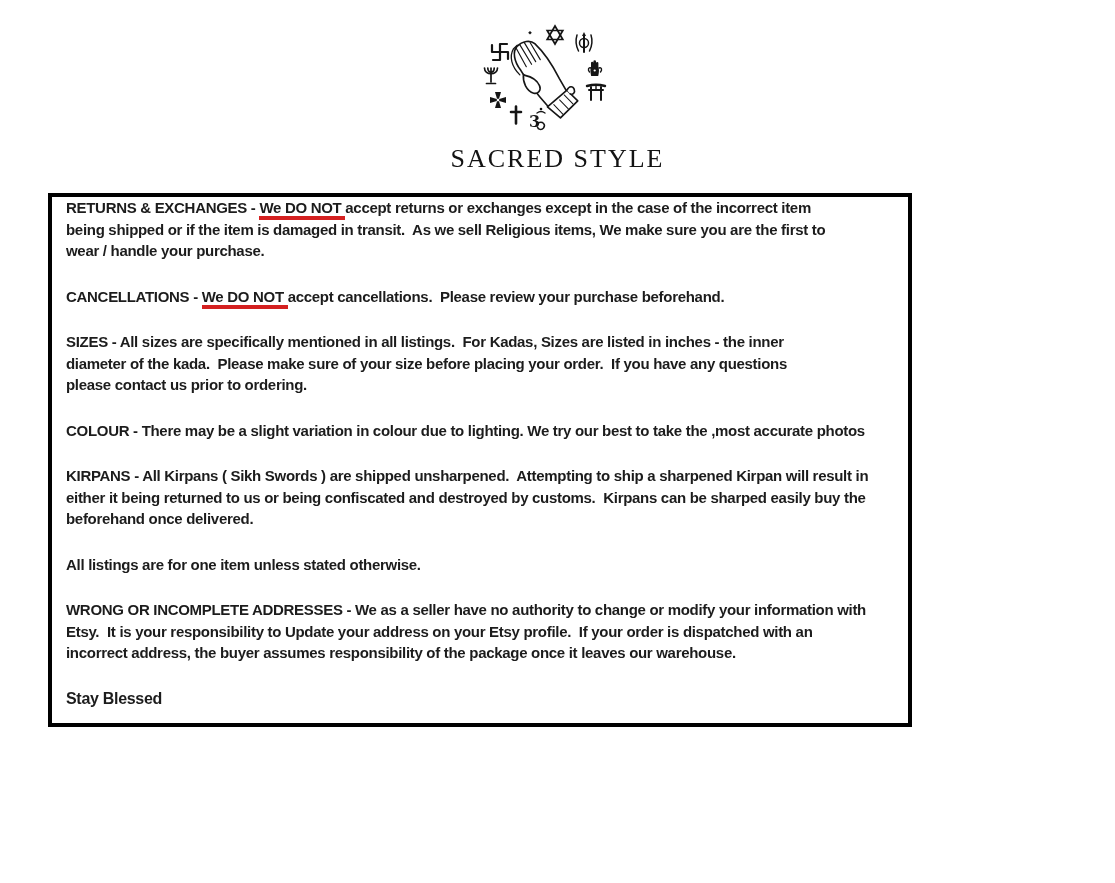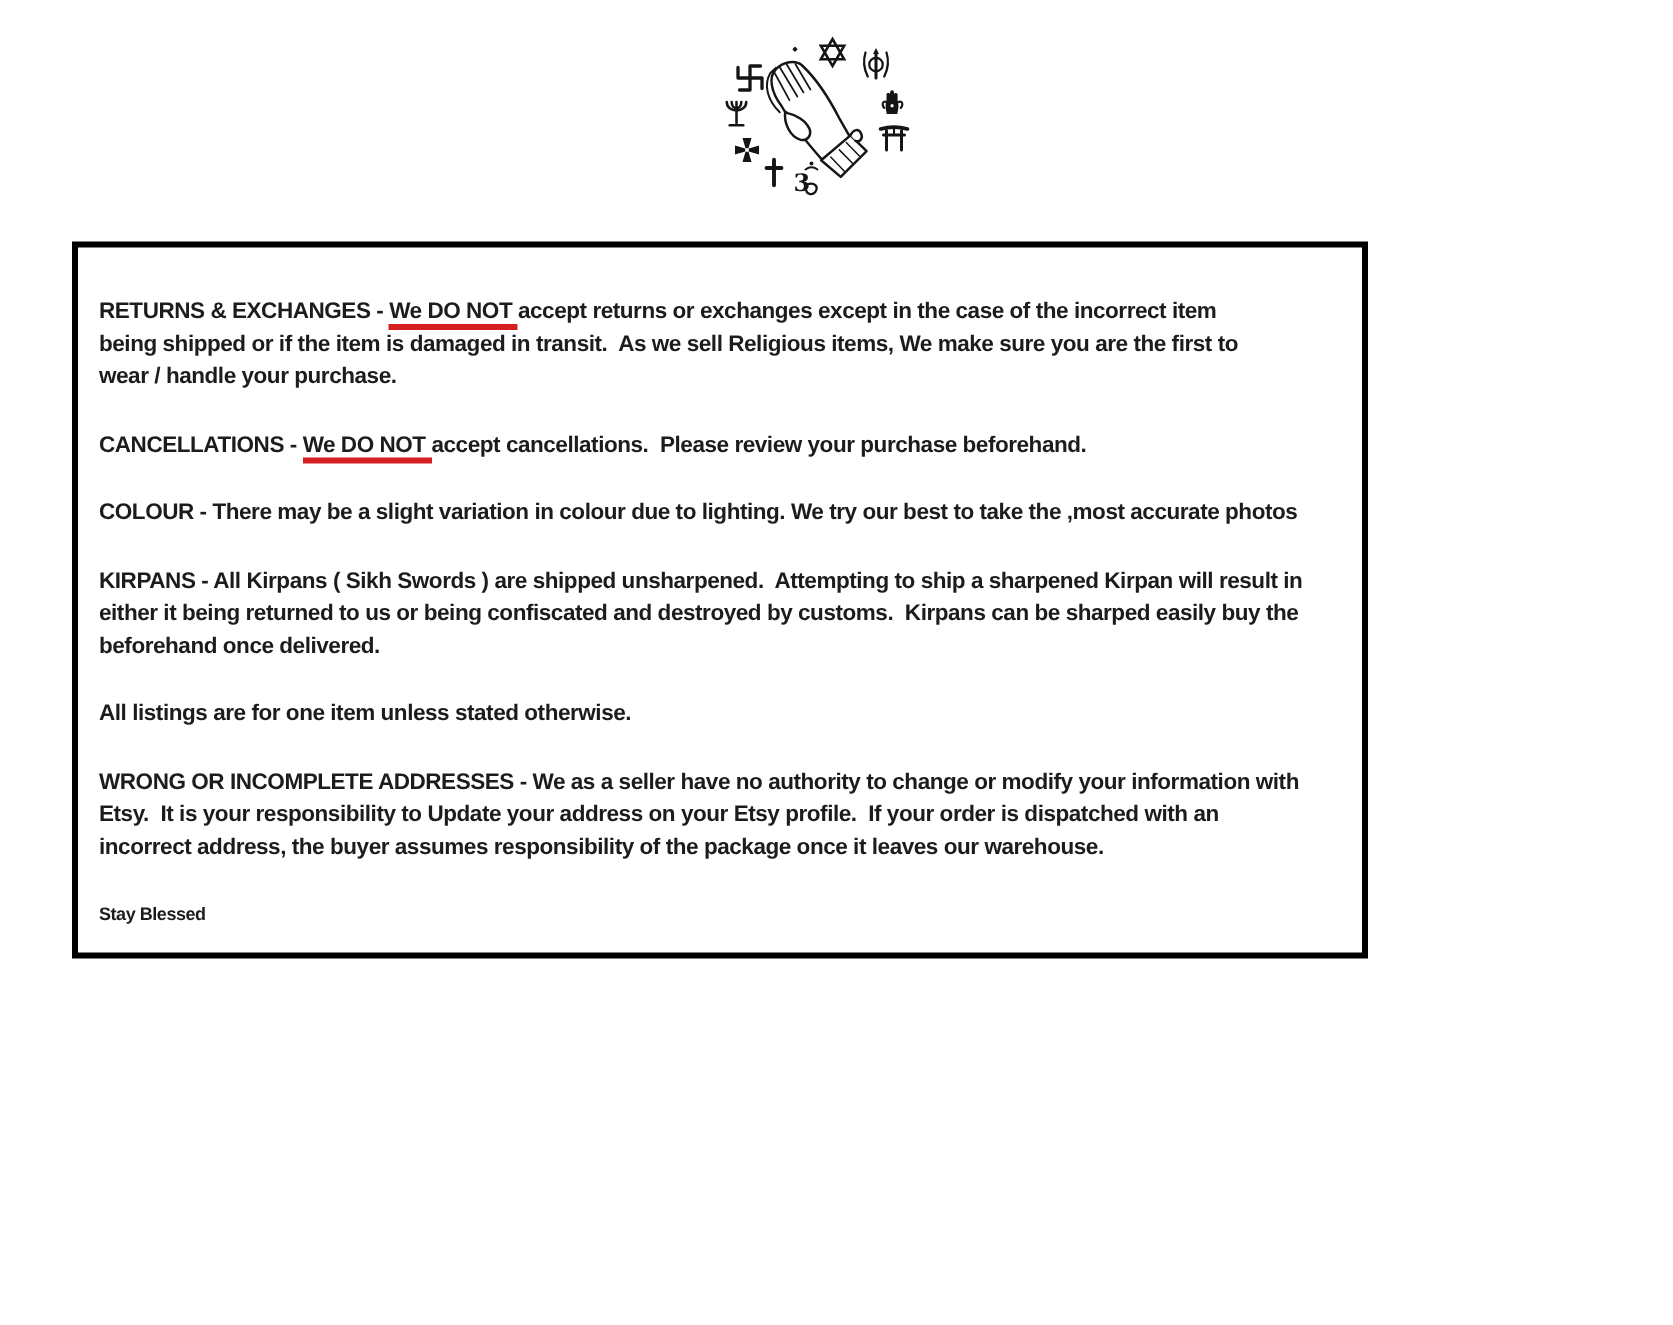--- a/index.html
+++ b/index.html
@@ -21,33 +21,33 @@
     letter-spacing: 2px;
     color: #131313;
     margin-top: 2px;
     white-space: nowrap;
   }
   .policy-box {
     box-sizing: border-box;
     width: 864px;
     margin: 19px 0 0 48px;
     border: 4px solid #000000;
-    padding: 32px 14px 14px 14px;
+    padding: 0 14px 14px 14px;
     background: #ffffff;
   }
   .policy-box p {
     margin: 0 0 24px 0;
     font-weight: bold;
     font-size: 15px;
     line-height: 21.5px;
     letter-spacing: -0.3px;
     white-space: pre; 
   }
   .policy-box p.signoff {
-    font-size: 12px;
+    font-size: 16px;
     margin-bottom: 0;
   }
   .red-ul {
     border-bottom: 4px solid #d42020; 
   }
 </style>
 </head>
 <body>
 
 <div>
@@ -110,29 +110,33 @@
           <path d="M0,-8.5 V8.5 M-5,-3 H5"></path>
         </g>
         <g transform="translate(110,109)">
           <text x="-9" y="6" font-family="DejaVu Serif, serif" font-size="16" font-weight="bold" fill="#151515" stroke="none">3</text>
           <path d="M0,2 C5,0 8,3.5 5.5,7 C3.5,9.5 0,8.5 -0.5,6" stroke-width="1.5"></path>
           <path d="M-1,-8 Q3,-11 7,-8" stroke-width="1.3"></path>
           <circle cx="3" cy="-12" r="1.3" fill="#151515" stroke="none"></circle>
         </g>
       </g>
     </svg>
+    <div class="brand-name">SACRED STYLE</div>
   </header>
 
   <main class="policy-box">
     <p style="color: rgb(28, 28, 28);"><span>RETURNS &amp; EXCHANGES - </span><span class="red-ul" style="border-bottom-color: rgb(212, 32, 32);">We DO NOT </span><span>accept returns or exchanges except in the case of the incorrect item
 being shipped or if the item is damaged in transit.  As we sell Religious items, We make sure you are the first to
 wear / handle your purchase.</span></p>
 
     <p style="color: rgb(28, 28, 28);"><span>CANCELLATIONS - </span><span class="red-ul" style="border-bottom-color: rgb(212, 32, 32);">We DO NOT </span><span>accept cancellations.  Please review your purchase beforehand.</span></p>
 
+    <p style="color: rgb(28, 28, 28);">SIZES - All sizes are specifically mentioned in all listings.  For Kadas, Sizes are listed in inches - the inner
+diameter of the kada.  Please make sure of your size before placing your order.  If you have any questions
+please contact us prior to ordering.</p>
 
     <p style="color: rgb(28, 28, 28);">COLOUR - There may be a slight variation in colour due to lighting. We try our best to take the ,most accurate photos</p>
 
     <p style="color: rgb(28, 28, 28);">KIRPANS - All Kirpans ( Sikh Swords ) are shipped unsharpened.  Attempting to ship a sharpened Kirpan will result in
 either it being returned to us or being confiscated and destroyed by customs.  Kirpans can be sharped easily buy the
 beforehand once delivered.</p>
 
     <p style="color: rgb(28, 28, 28);">All listings are for one item unless stated otherwise.</p>
 
     <p style="color: rgb(28, 28, 28);">WRONG OR INCOMPLETE ADDRESSES - We as a seller have no authority to change or modify your information with

